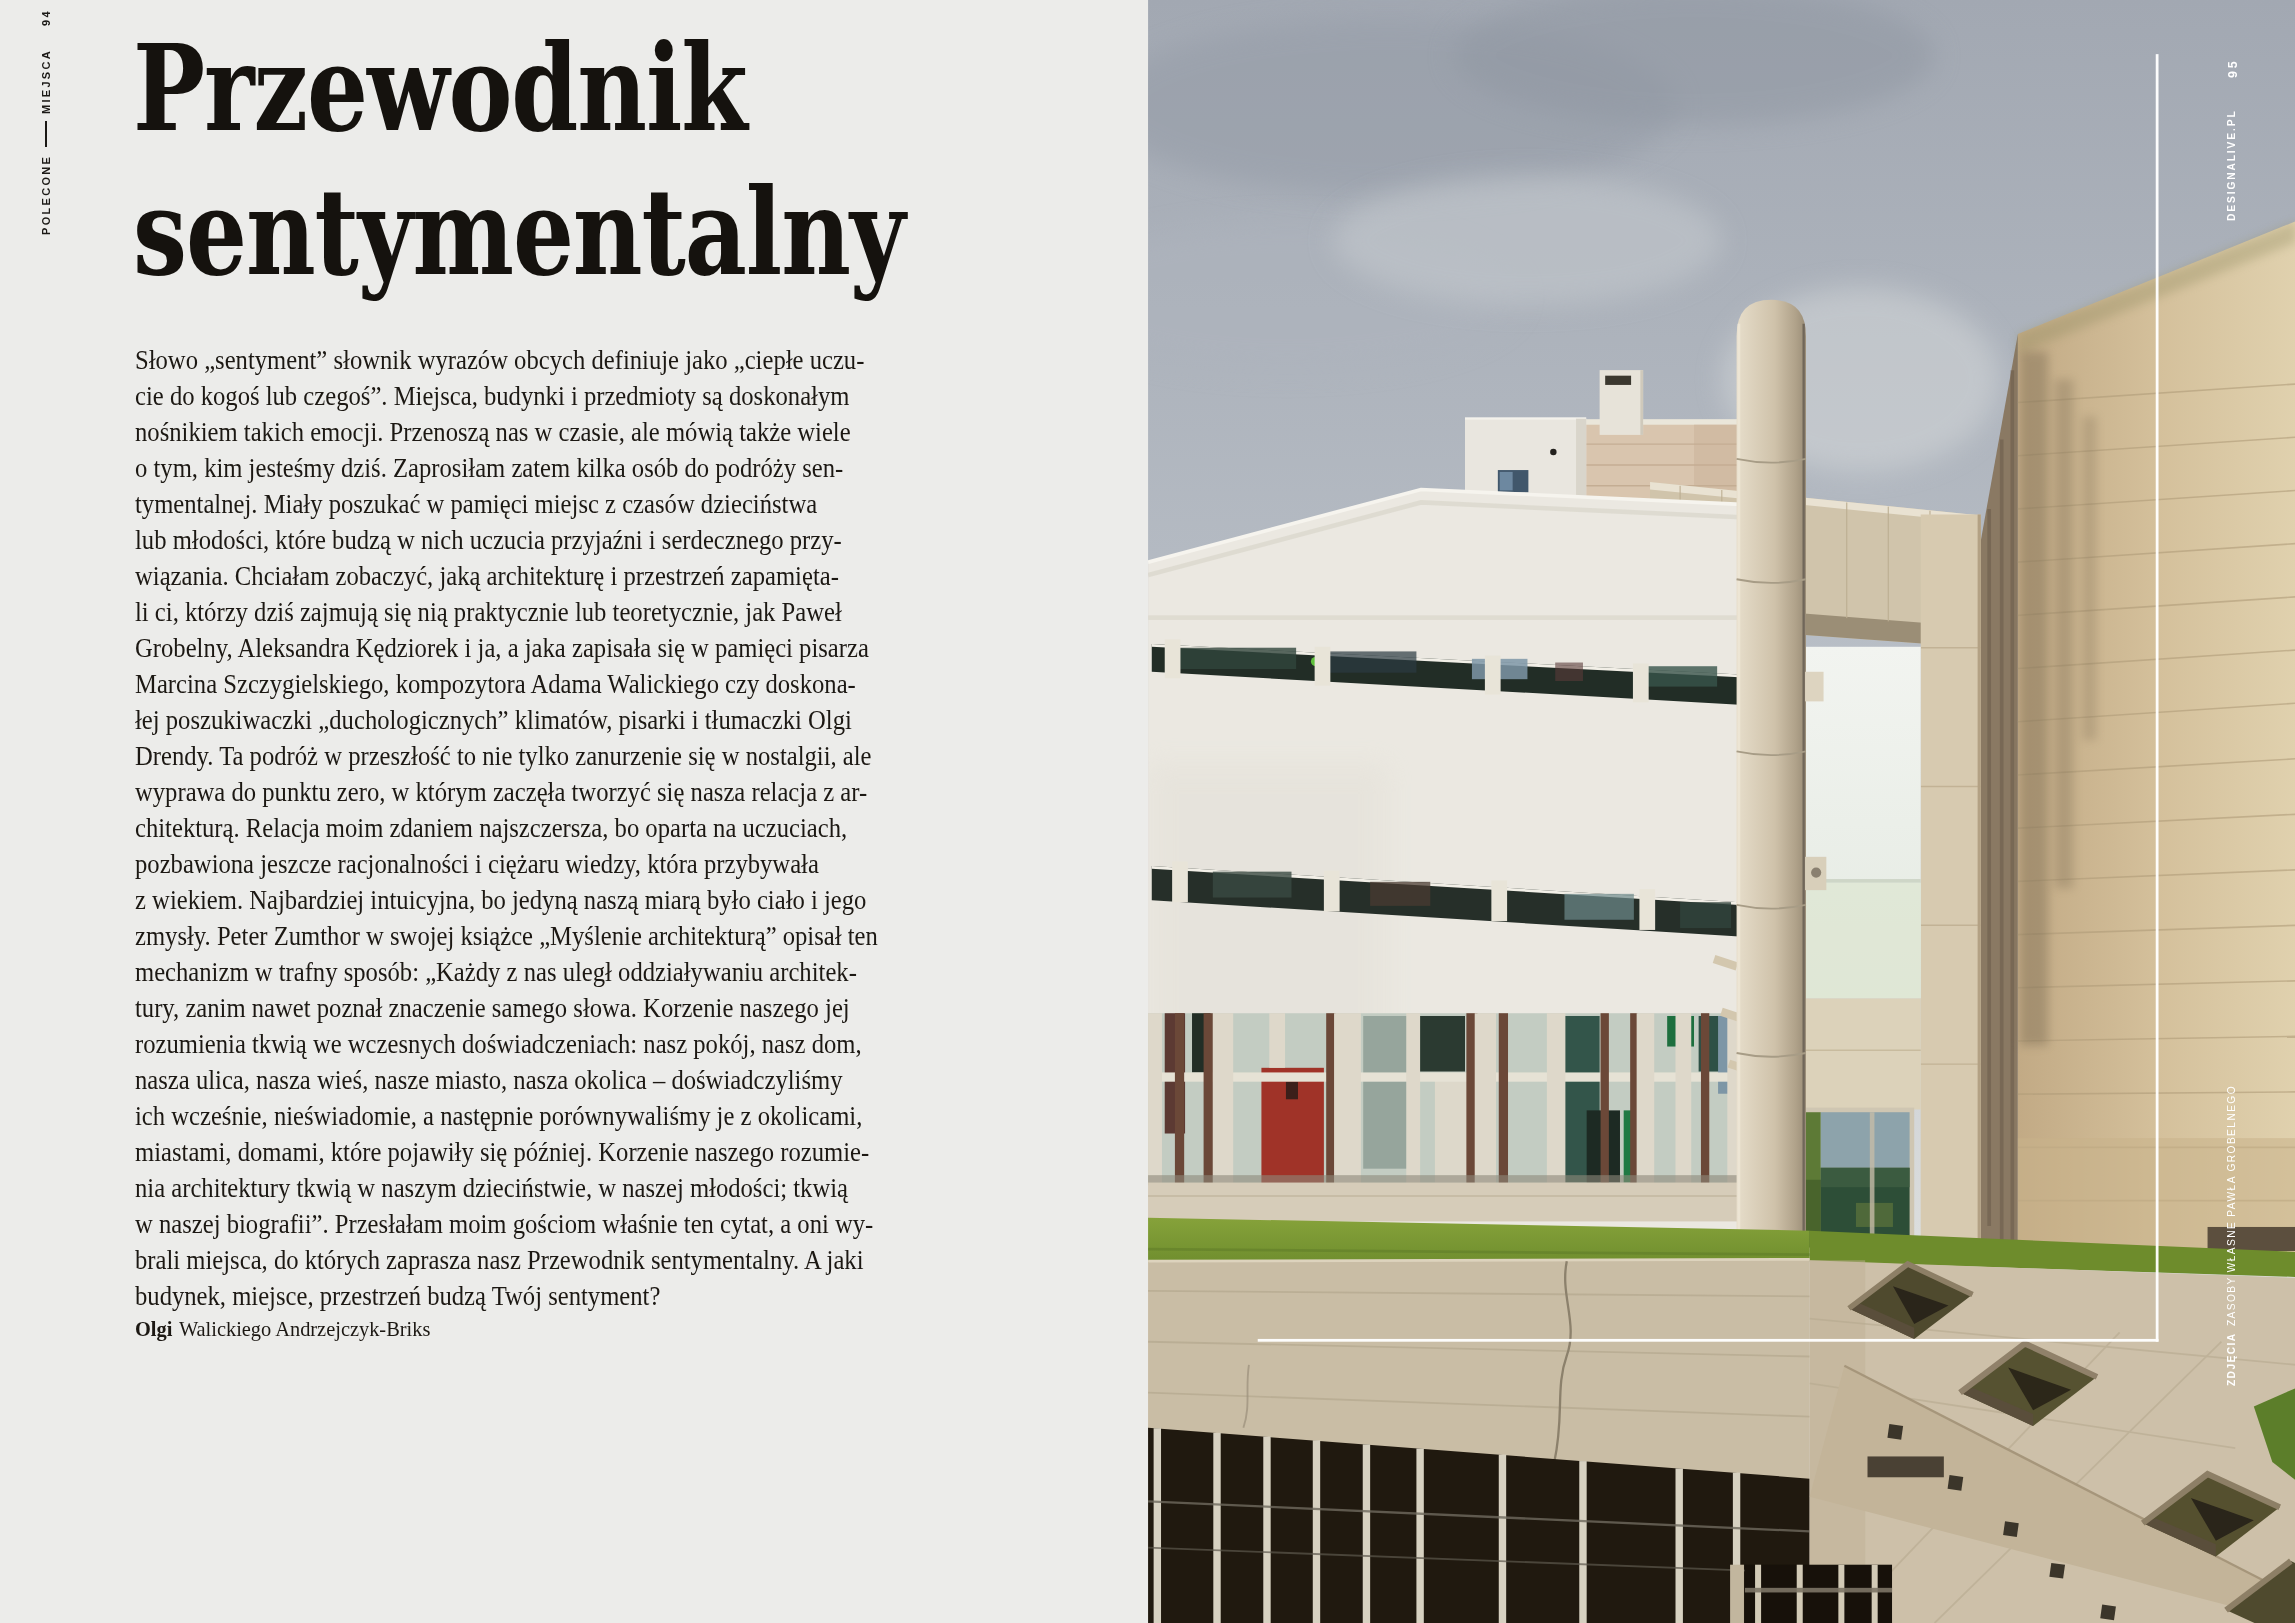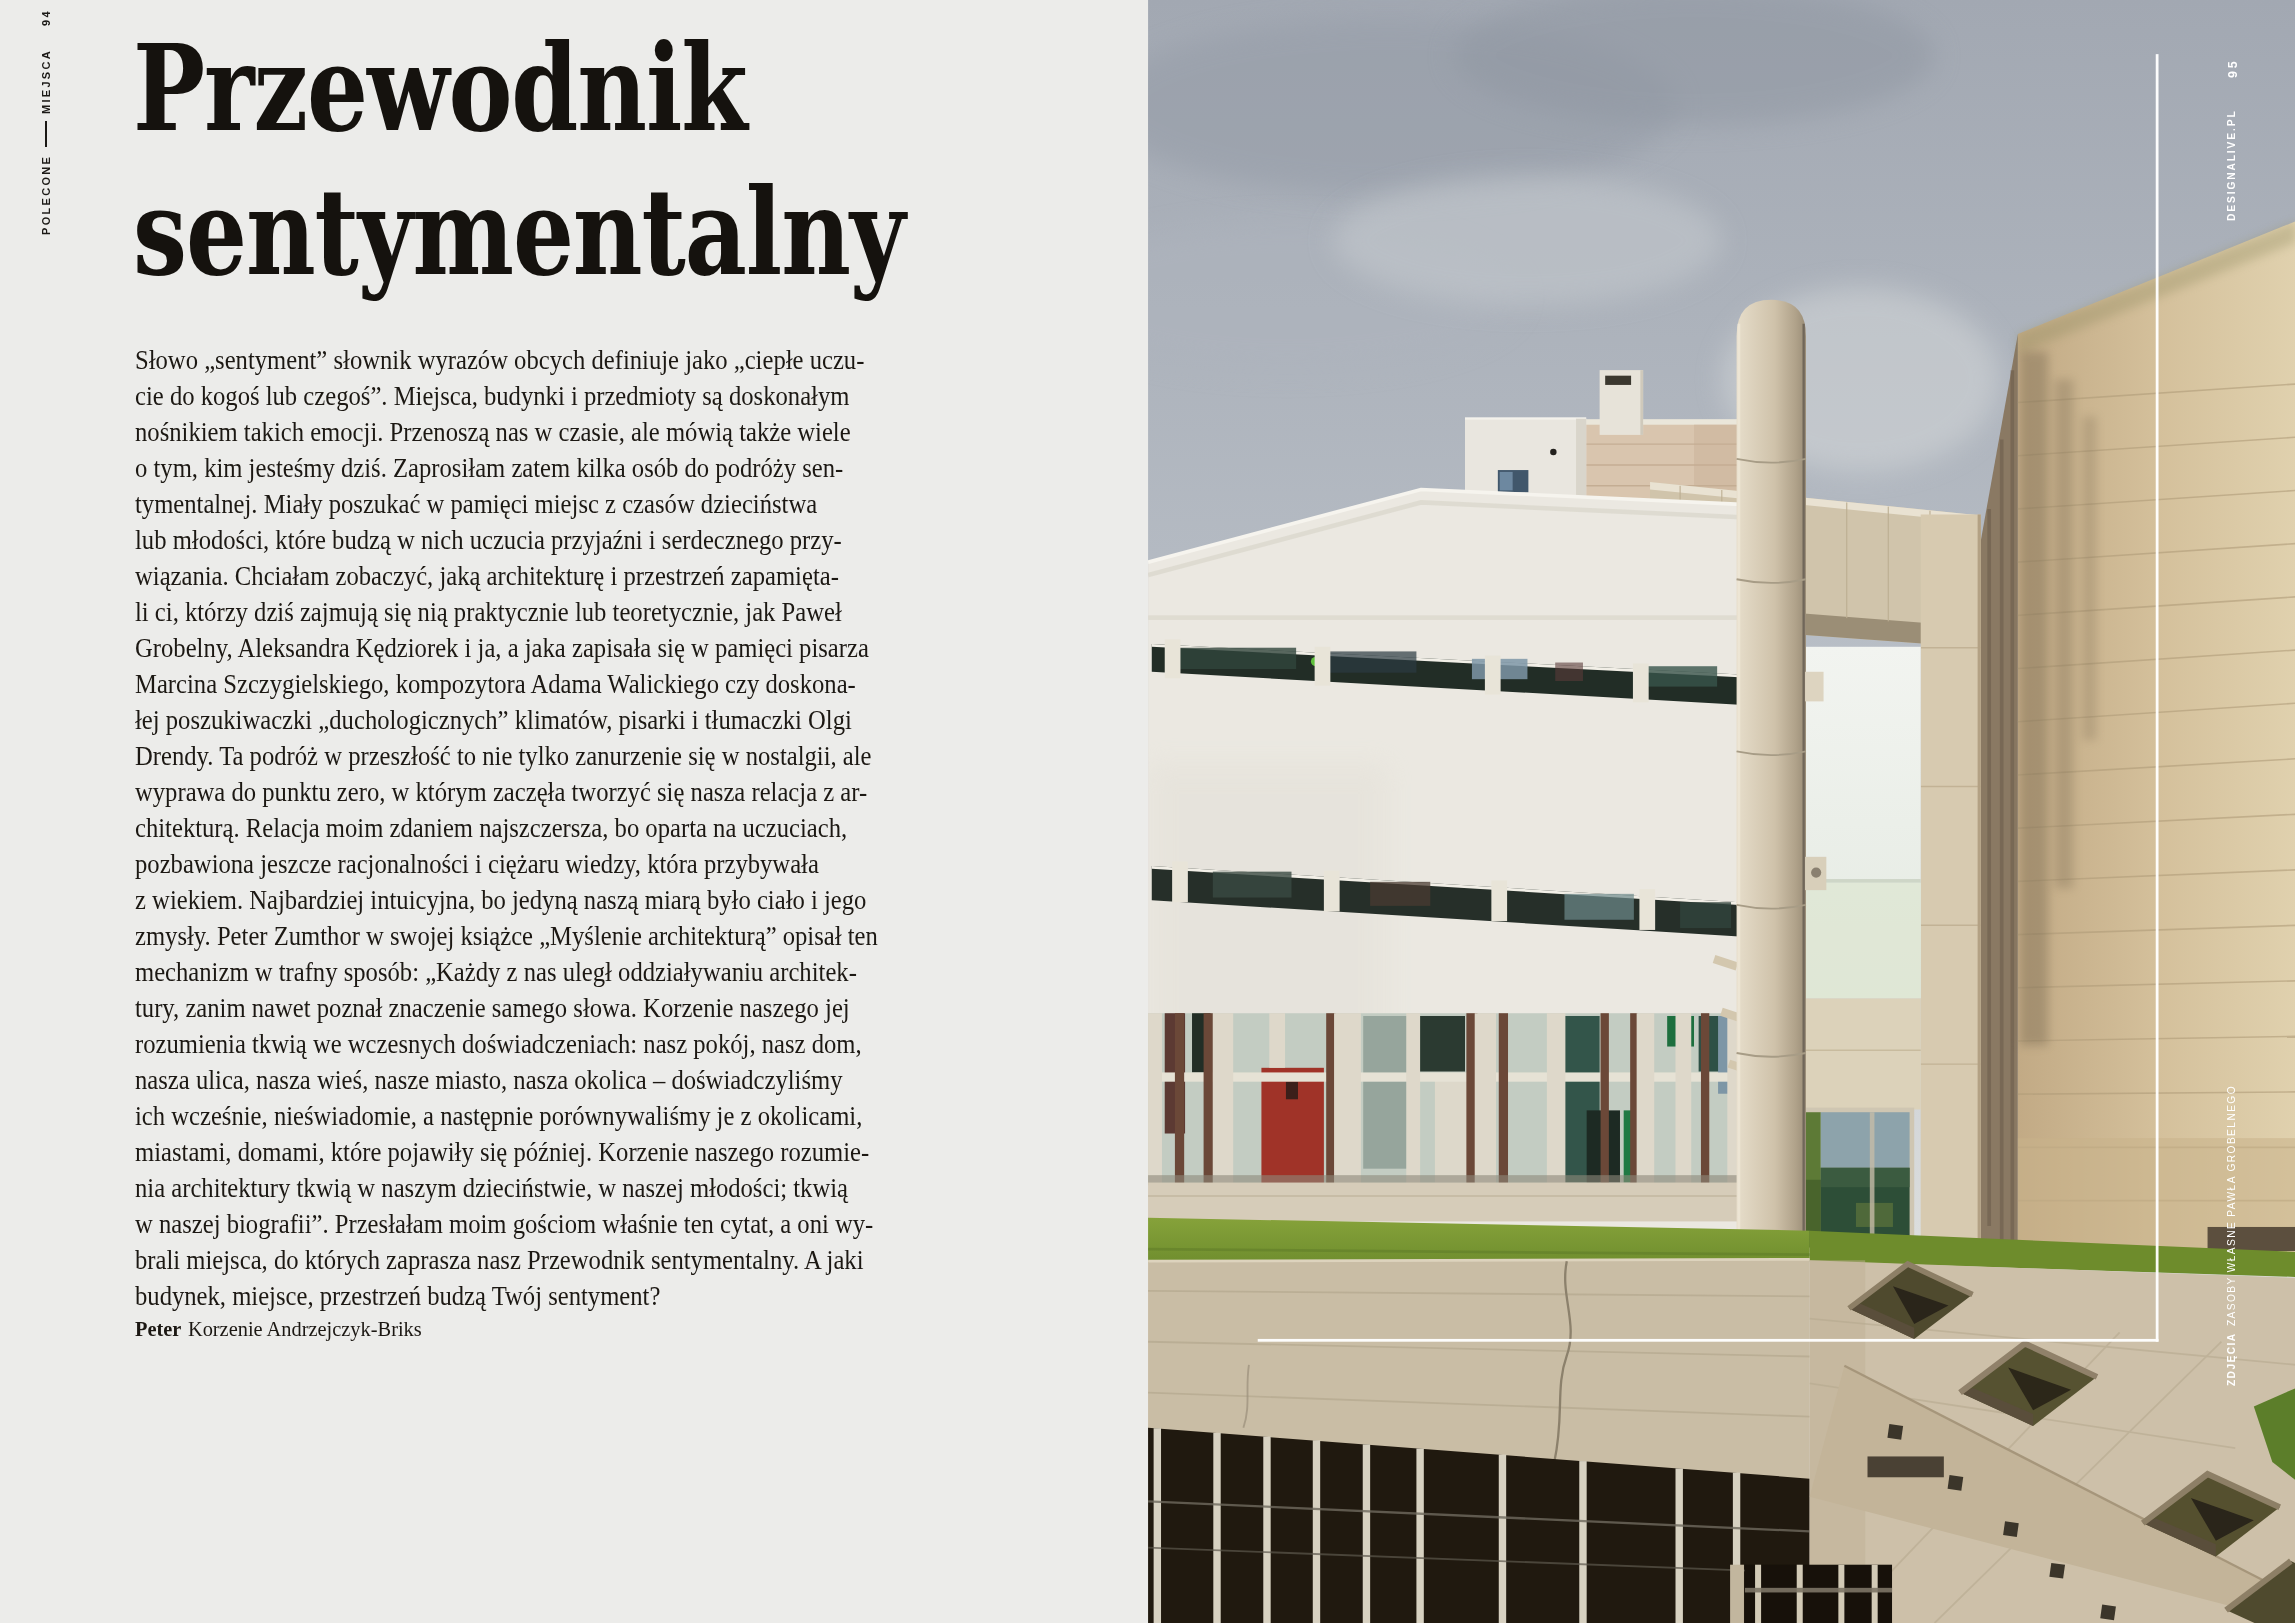--- a/index.html
+++ b/index.html
@@ -76,21 +76,21 @@
       <div>nasza ulica, nasza wieś, nasze miasto, nasza okolica – doświadczyliśmy</div>
       <div>ich wcześnie, nieświadomie, a następnie porównywaliśmy je z okolicami,</div>
       <div>miastami, domami, które pojawiły się później. Korzenie naszego rozumie-</div>
       <div>nia architektury tkwią w naszym dzieciństwie, w naszej młodości; tkwią</div>
       <div>w naszej biografii”. Przesłałam moim gościom właśnie ten cytat, a oni wy-</div>
       <div>brali miejsca, do których zaprasza nasz Przewodnik sentymentalny. A jaki</div>
       <div>budynek, miejsce, przestrzeń budzą Twój sentyment?</div>
     </div>
 
     <p class="byline">
-      <strong>Peter</strong><span>Korzenie Andrzejczyk-Briks</span>
+      <strong>Olgi</strong><span>Walickiego Andrzejczyk-Briks</span>
     </p>
   </section>
 
   <section class="right-page">
 
     <svg class="photo-svg" width="1148" height="1623" viewBox="0 0 2481 3508" xmlns="http://www.w3.org/2000/svg">
       <defs>
         <linearGradient id="gSky" x1="0" y1="0" x2="0" y2="1">
           <stop offset="0" stop-color="#a2a8b2"></stop>
             <stop offset="0.38" stop-color="#b6bcc4"></stop>

